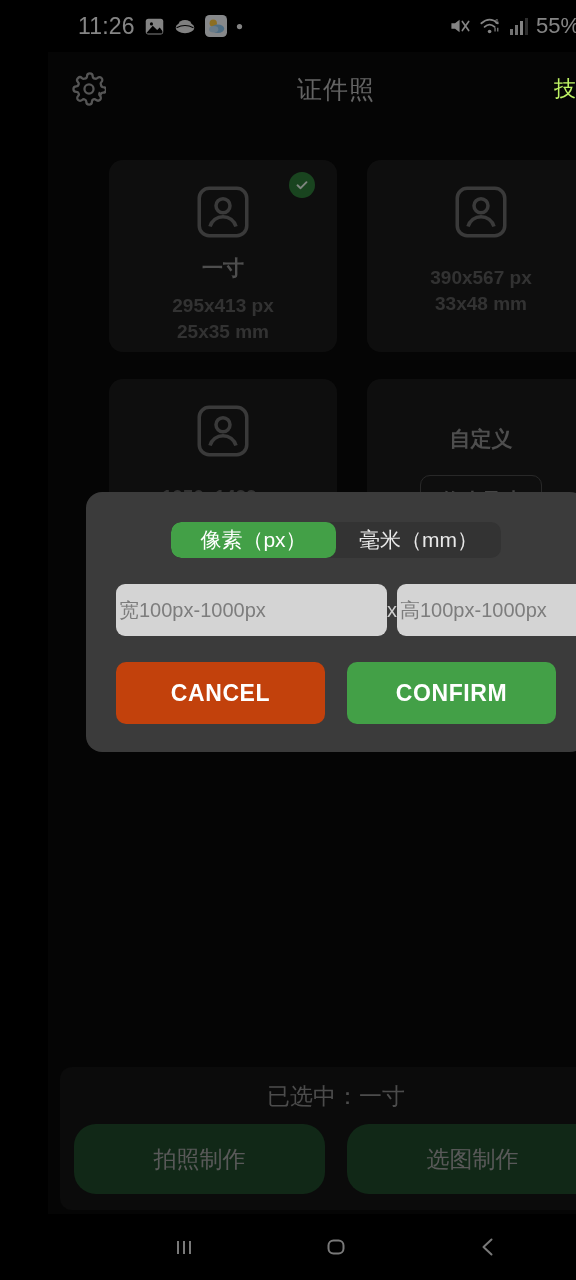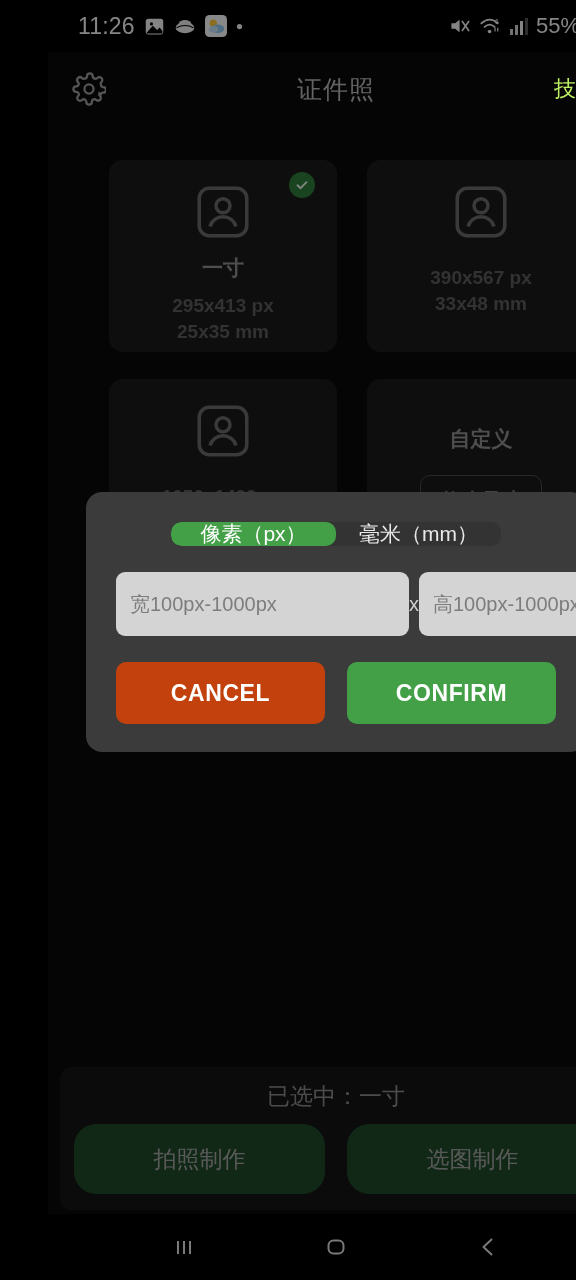--- a/index.html
+++ b/index.html
@@ -123,23 +123,23 @@
     overflow:hidden; margin-bottom:26px;
   }
   .unit-seg{
     flex:1; display:flex; align-items:center; justify-content:center;
     font-size:21px; color:#e9e9e9;
   }
   .unit-seg.active{ background:#43a047; border-radius:10px; color:#fff; }
 
   .dims-row{ display:flex; align-items:center; gap:0; margin-bottom:26px; }
   .dim-input{
-    flex:1; height:64px;
+    flex:1; height:52px;
     background:#d4d4d4; border:none; border-radius:9px;
-    font-size:20px; color:#777; padding:0 14px;
+    font-size:20px; color:#777; padding:0 3px;
     font-family:"Liberation Sans","DejaVu Sans",sans-serif;
   }
   .dim-input::placeholder{ color:#7d7d7d; }
   .dim-x{ width:40px; text-align:center; color:#cfcfcf; font-size:20px; }
 
   .dlg-actions{ display:flex; gap:22px; }
   .dlg-btn{
     flex:1; height:62px; border-radius:10px; border:none;
     font-size:23px; font-weight:bold; letter-spacing:.6px;
     display:flex; align-items:center; justify-content:center;

